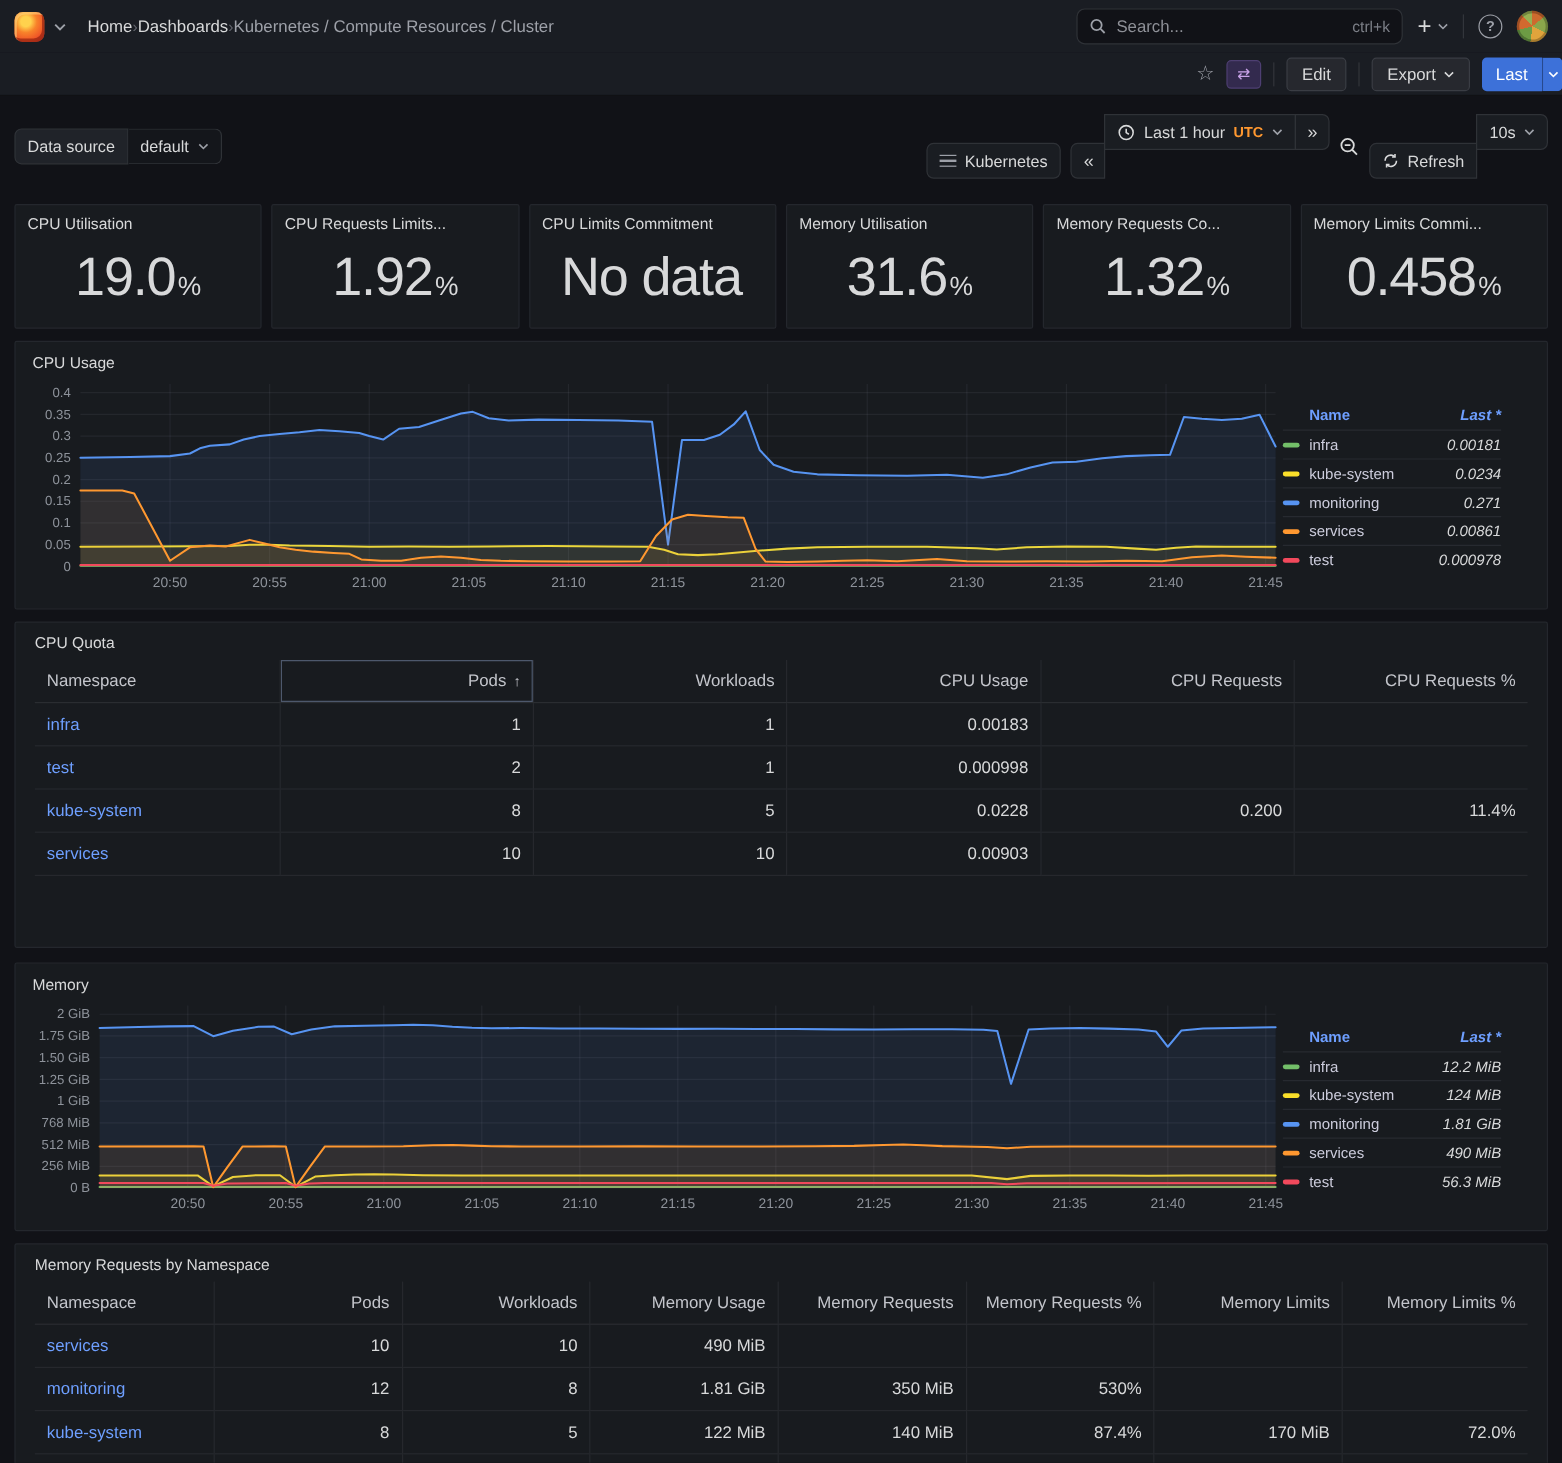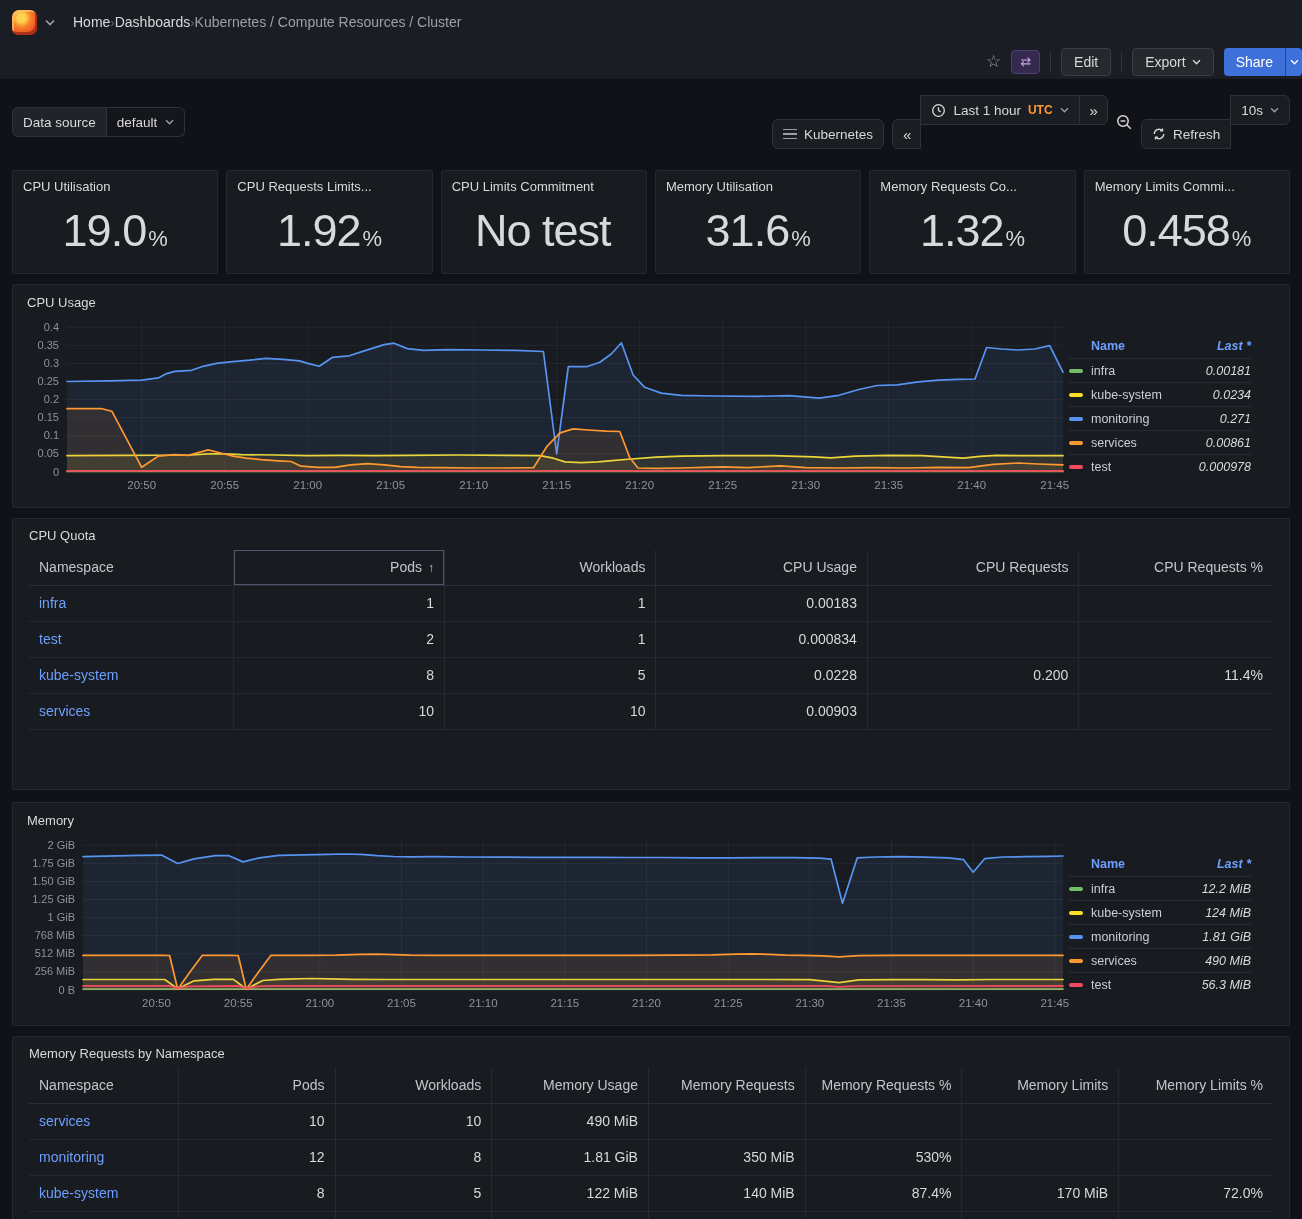--- a/index.html
+++ b/index.html
@@ -163,41 +163,60 @@
     <svg class="chev" width="10" height="7" viewBox="0 0 10 7">
         <path d="M1 1.5l4 4 4-4" stroke="#9da0a8" stroke-width="1.6" fill="none"></path>
       </svg>
     <nav class="crumbs">
       <a class="crumb">Home</a>
       <span class="crumb-sep">›</span>
       <a class="crumb">Dashboards</a>
       <span class="crumb-sep">›</span>
       <span class="crumb crumb-current">Kubernetes / Compute Resources / Cluster</span>
     </nav>
+  </div>
+  <div class="nav-right">
+    <div class="search">
+      <svg width="14" height="14" viewBox="0 0 15 15">
+          <circle cx="6.2" cy="6.2" r="4.6" stroke="#9da0a8" stroke-width="1.6" fill="none"></circle>
+          <path d="M9.8 9.8l3.6 3.6" stroke="#9da0a8" stroke-width="1.6"></path>
+        </svg>
+      <input placeholder="Search..." style="">
+      <span class="kbd">ctrl+k</span>
+    </div>
+    <span class="plus-btn">
+      <span class="plus">+</span>
+      <svg class="chev" width="9" height="6" viewBox="0 0 10 7">
+          <path d="M1 1.5l4 4 4-4" stroke="#9da0a8" stroke-width="1.6" fill="none"></path>
+        </svg>
+    </span>
+    <span class="vdiv"></span>
+    <span class="help">?</span>
+    <span class="avatar"></span>
   </div>
 </header>
 
 <div class="subnav">
   <button class="icon-btn">
       <span class="star">☆</span>
     </button>
   <button class="swap-btn"><span>⇄</span></button>
   <span class="vdiv"></span>
   <button class="btn">
       <span>Edit</span>
     </button>
   <span class="vdiv"></span>
   <button class="btn">
     <span>Export</span>
     <svg class="chev" width="9" height="6" viewBox="0 0 10 7">
         <path d="M1 1.5l4 4 4-4" stroke="#d8d9da" stroke-width="1.6" fill="none"></path>
       </svg>
   </button>
   <div class="share-group">
-    <button class="share-main">Share</button>
+    <button class="share-main">Last</button>
     <button class="share-caret">
       <svg class="chev" width="9" height="6" viewBox="0 0 10 7">
           <path d="M1 1.5l4 4 4-4" stroke="#fff" stroke-width="1.6" fill="none"></path>
         </svg>
     </button>
   </div>
 </div>
 
 <main class="content">
 
@@ -277,21 +296,21 @@
     <div class="panel stat">
       <div class="panel-title">CPU Requests Limits...</div>
       <div class="stat-value">
           <span class="stat-num">1.92</span>
           <span class="stat-suffix">%</span>
         </div>
     </div>
     <div class="panel stat">
       <div class="panel-title">CPU Limits Commitment</div>
       <div class="stat-value">
-          <span class="stat-num">No test</span>
+          <span class="stat-num">No data</span>
           <span class="stat-suffix"></span>
         </div>
     </div>
     <div class="panel stat">
       <div class="panel-title">Memory Utilisation</div>
       <div class="stat-value">
           <span class="stat-num">31.6</span>
           <span class="stat-suffix">%</span>
         </div>
     </div>
@@ -439,21 +458,21 @@
           <td>1</td>
           <td>1</td>
           <td>0.00183</td>
           <td></td>
           <td></td>
         </tr>
         <tr>
           <td class="left"><a class="ns-link">test</a></td>
           <td>2</td>
           <td>1</td>
-          <td>0.000834</td>
+          <td>0.000998</td>
           <td></td>
           <td></td>
         </tr>
         <tr>
           <td class="left"><a class="ns-link">kube-system</a></td>
           <td>8</td>
           <td>5</td>
           <td>0.0228</td>
           <td>0.200</td>
           <td>11.4%</td>

